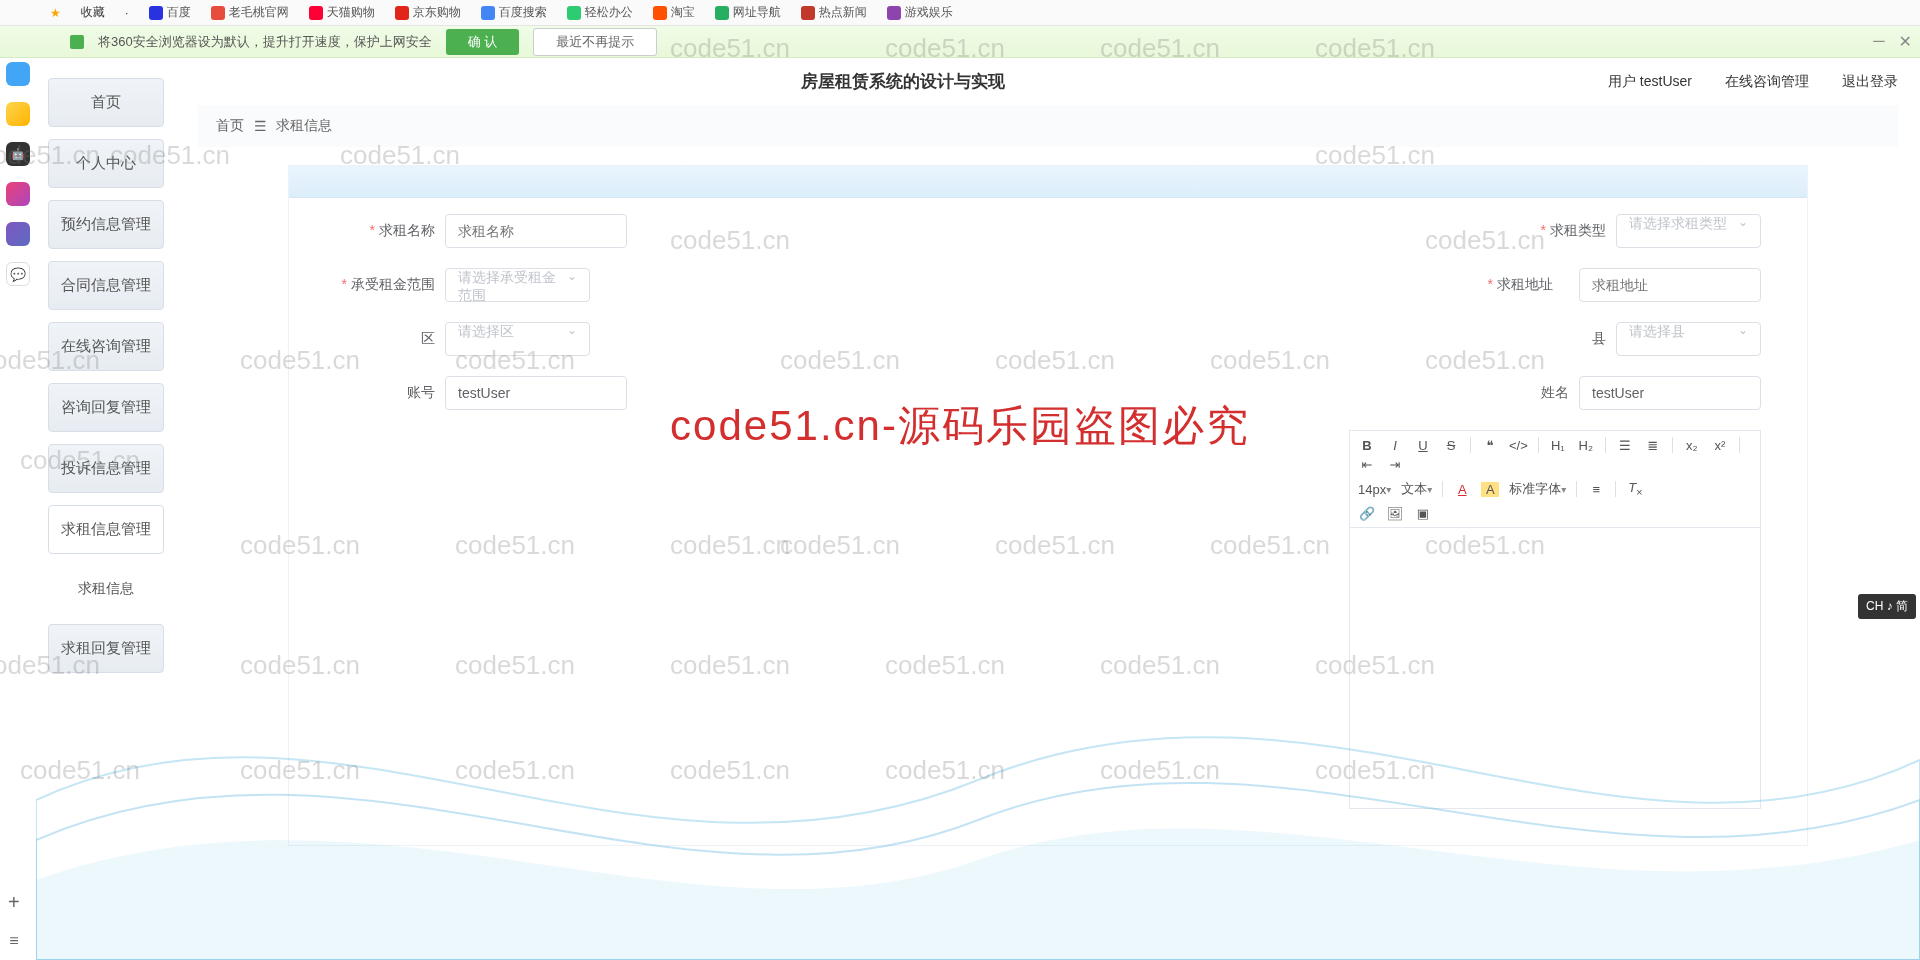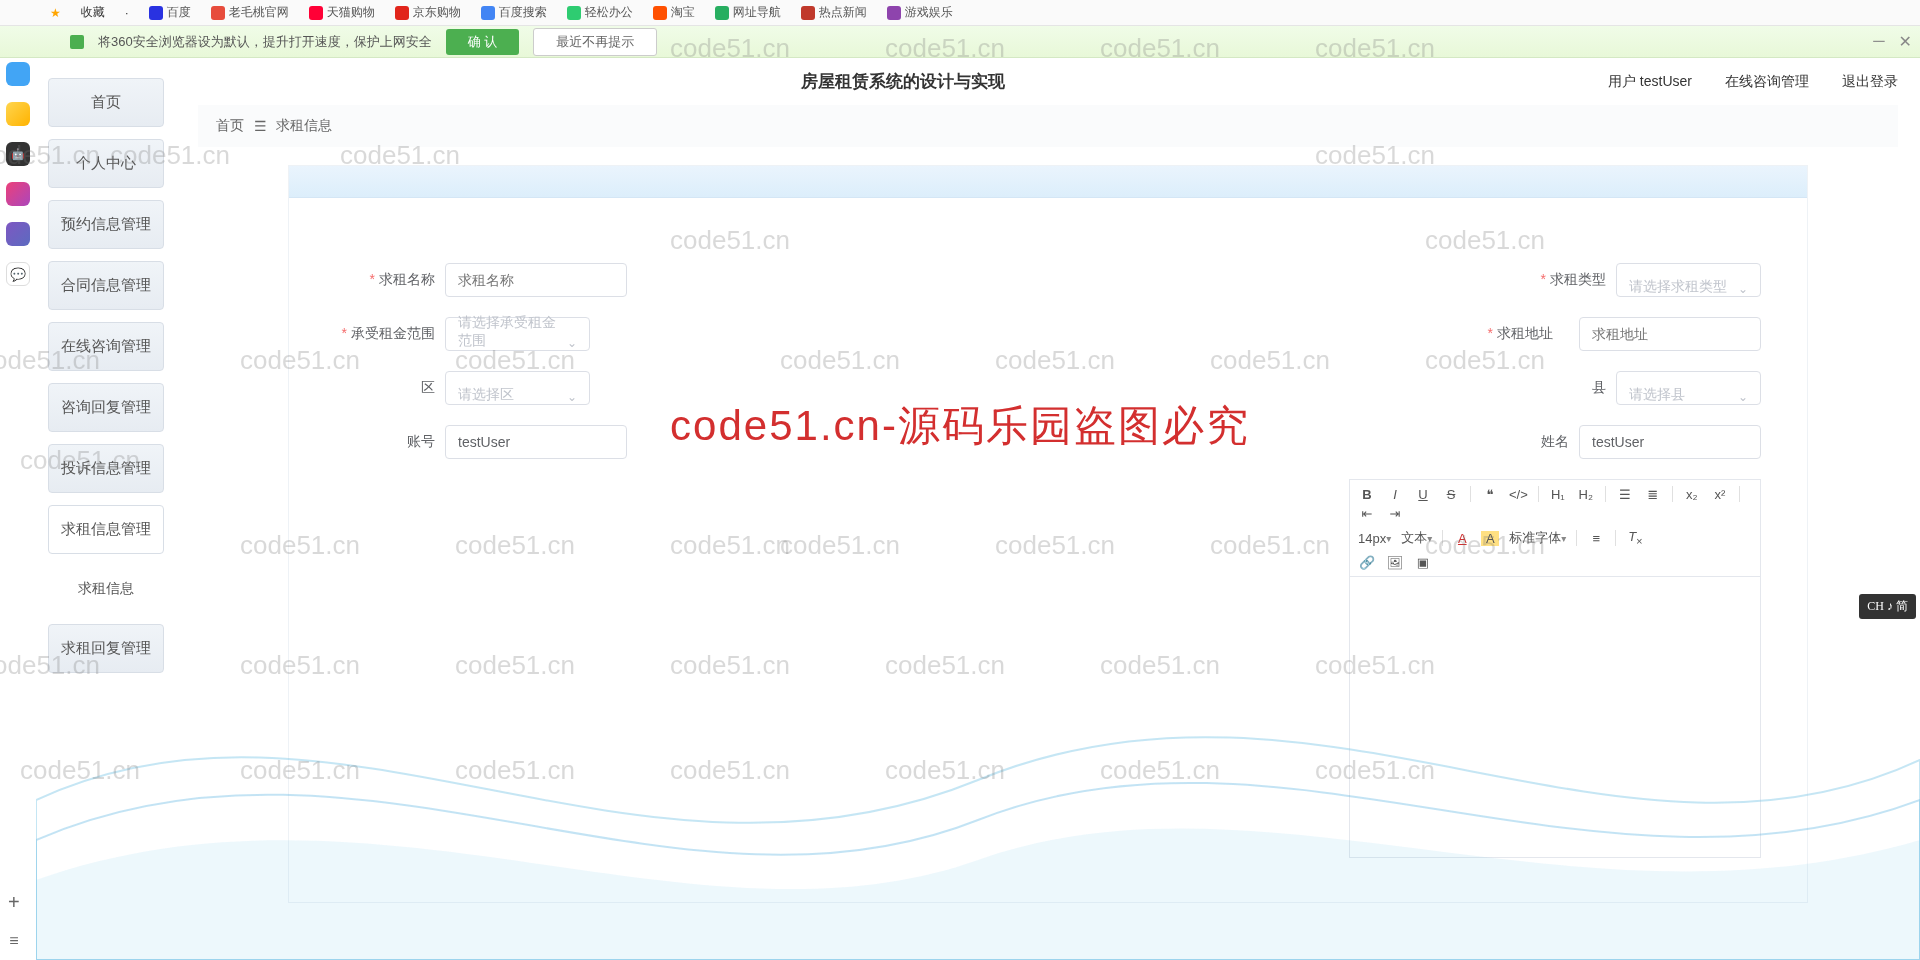--- a/index.html
+++ b/index.html
@@ -44,46 +44,46 @@
 .page-title { flex: 1; text-align: center; font-size: 17px; font-weight: 600; }
 .user-info { display: flex; gap: 33px; font-size: 14px; color: #333; }
 .user-info span { cursor: pointer; }
 
 .crumb-bar { background: #fafbfc; padding: 12px 18px; font-size: 14px; color: #666; display: flex; align-items: center; gap: 10px; margin-bottom: 18px; }
 .crumb-bar .menu-ico { display:inline-block; width:12px; }
 .crumb-bar a { color:#666; text-decoration:none; }
 
 .form-card { background: #fff; border: 1px solid #eef2f6; margin: 0 90px 0 90px; }
 .card-ribbon { height: 32px; background: linear-gradient(#eaf4fd,#dceefb); border-bottom:1px solid #d4e6f5; }
-.form-body { padding: 24px 46px; margin-top: 41px; }
+.form-body { padding: 16px 46px; }
 .form-row { display: flex; gap: 140px; margin-bottom: 20px; }
 .field { display: flex; align-items: center; }
 .label { width: 110px; text-align: right; padding-right: 10px; color: #606266; font-size: 14px; }
 .label .req { color: #f56c6c; margin-right: 4px; }
 .input, .select { height: 34px; border: 1px solid #dcdfe6; border-radius: 4px; padding: 0 12px; font-size: 14px; color: #606266; background: #fff; outline: none; }
 .input { width: 182px; }
 .input.wide { width: 182px; }
-.select { width: 145px; display: flex; align-items: flex-end; justify-content: space-between; color: #c0c4cc; cursor: pointer; }
+.select { width: 145px; display: flex; align-items: flex-start; justify-content: space-between; color: #c0c4cc; cursor: pointer; }
 .select .arrow { color: #c0c4cc; font-size: 12px; }
 
 .editor { border: 1px solid #e4e7ed; width: 412px; }
 .toolbar { display: flex; flex-wrap: wrap; border-bottom: 1px solid #e4e7ed; padding: 6px 8px; gap: 4px 10px; align-items: center; font-size: 13px; color: #555; }
 .tb-btn { cursor: pointer; min-width:18px; text-align:center; font-family: Arial; }
 .tb-sel { display: flex; align-items: center; cursor:pointer; }
 .tb-sel .tri { font-size:10px; color:#888; }
 .tb-sep { width:1px; height:16px; background:#e0e0e0; }
 .editor-area { min-height: 280px; background:#fff; }
 
 .watermarks { position: fixed; inset: 0; pointer-events: none; z-index: 50; }
 .wm { position: absolute; color: rgba(120,120,120,0.28); font-size: 26px; font-family: Arial; }
 .big-wm { position: fixed; left: 50%; top: 398px; transform: translateX(-50%); color: #d32f2f; font-size: 42px; font-weight: 500; z-index: 60; pointer-events: none; letter-spacing: 2px; }
 
 .wave { position: fixed; left:36px; right:0; bottom:0; height:380px; pointer-events:none; z-index:1; opacity:0.9; }
 
-.ime { position: fixed; right: 4px; top: 594px; background: #333; color: #fff; padding: 4px 8px; border-radius: 3px; font-size: 12px; z-index: 70; font-family: Liberation Serif, serif; }
+.ime { position: fixed; right: 4px; top: 594px; background: #333; color: #fff; padding: 4px 8px; border-radius: 3px; font-size: 12px; z-index: 70; }
 
 .phone-row { position: relative; z-index: 5; display:flex; align-items:center; margin: 0 90px; padding: 340px 46px 10px 46px; background:transparent;}
 </style>
 </head>
 <body>
 
 <div class="bookmarks">
   <span class="star">★</span>
   <span>收藏</span>
   <span>·</span>

